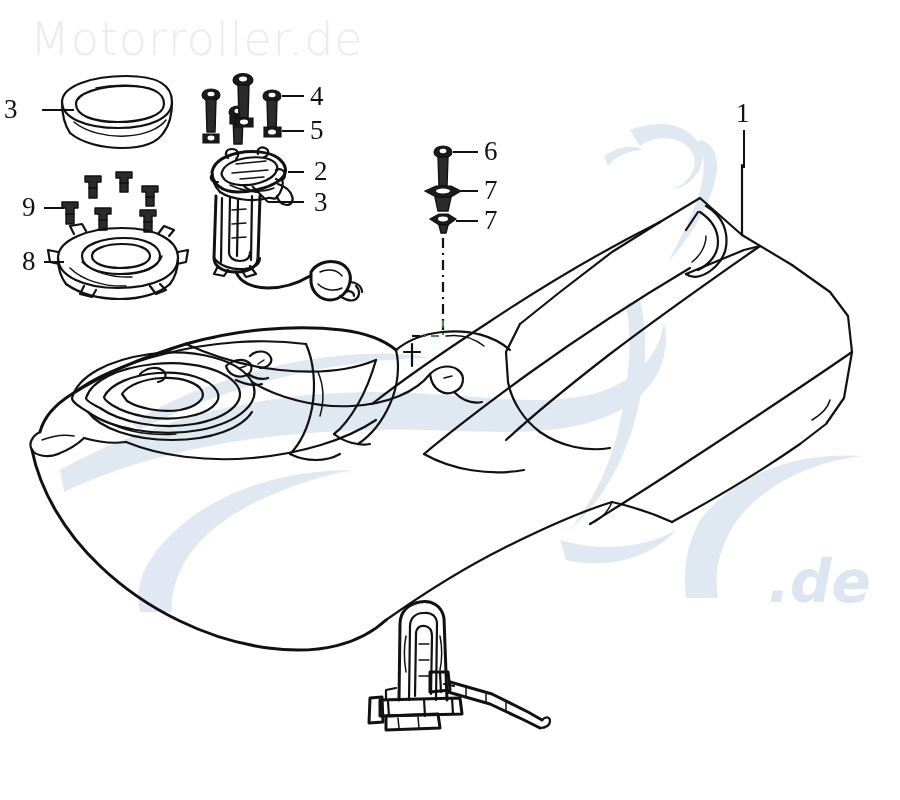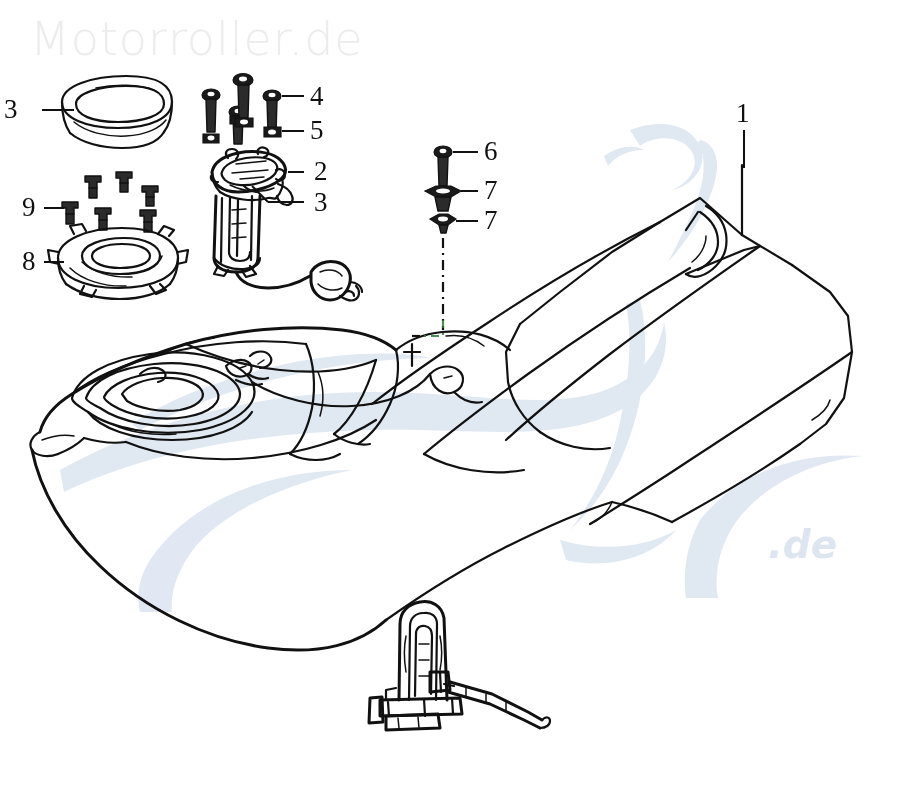--- a/index.html
+++ b/index.html
@@ -45,23 +45,23 @@
     font-weight: bold;
     font-style: italic;
     letter-spacing: -2px;
     color: #e8e8e8;
     white-space: nowrap;
     user-select: none;
   }
   .wm-bottom-de {
     position: absolute;
     left: 768px;
-    top: 522px;
+    top: 548px;
     font-family: "DejaVu Sans", sans-serif;
-    font-size: 39px;
+    font-size: 58px;
     font-weight: bold;
     font-style: italic;
     color: #dde5f0;
     white-space: nowrap;
     user-select: none;
   }
   .callout {
     position: absolute;
     font-family: "Liberation Serif", serif;
     font-size: 27px;

